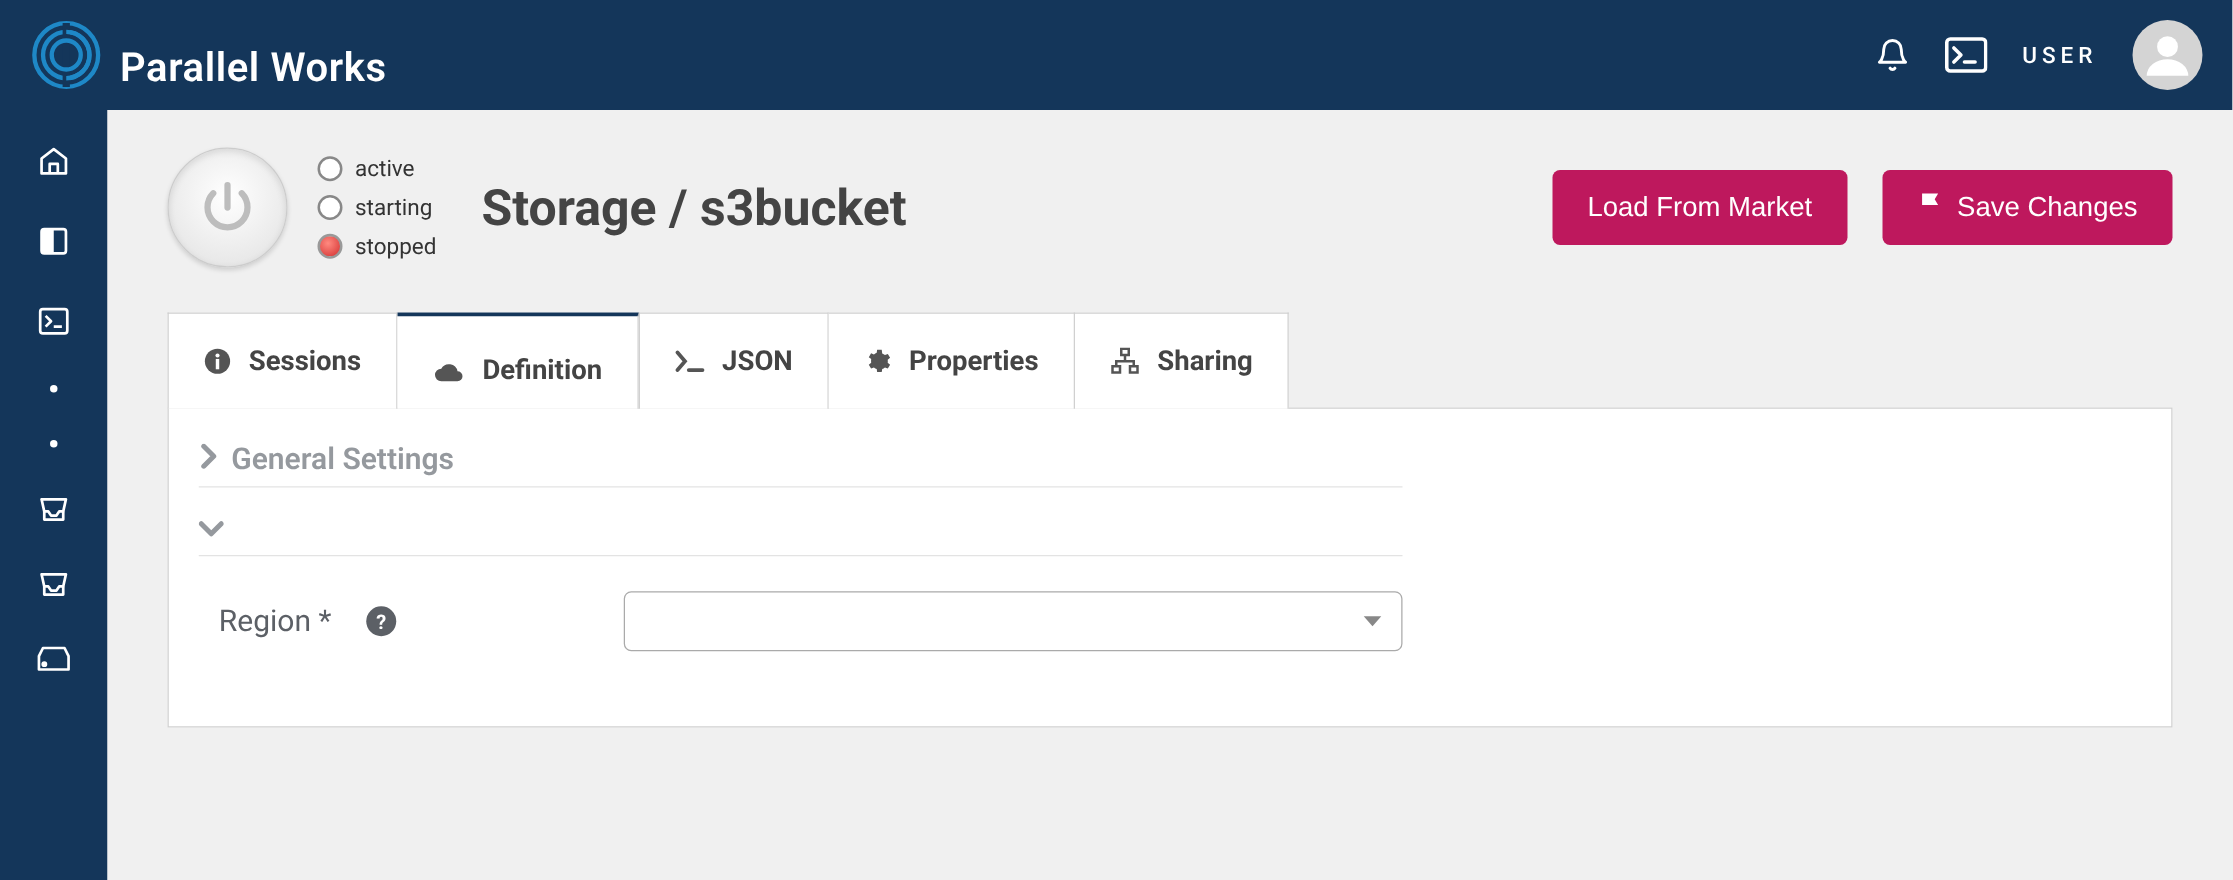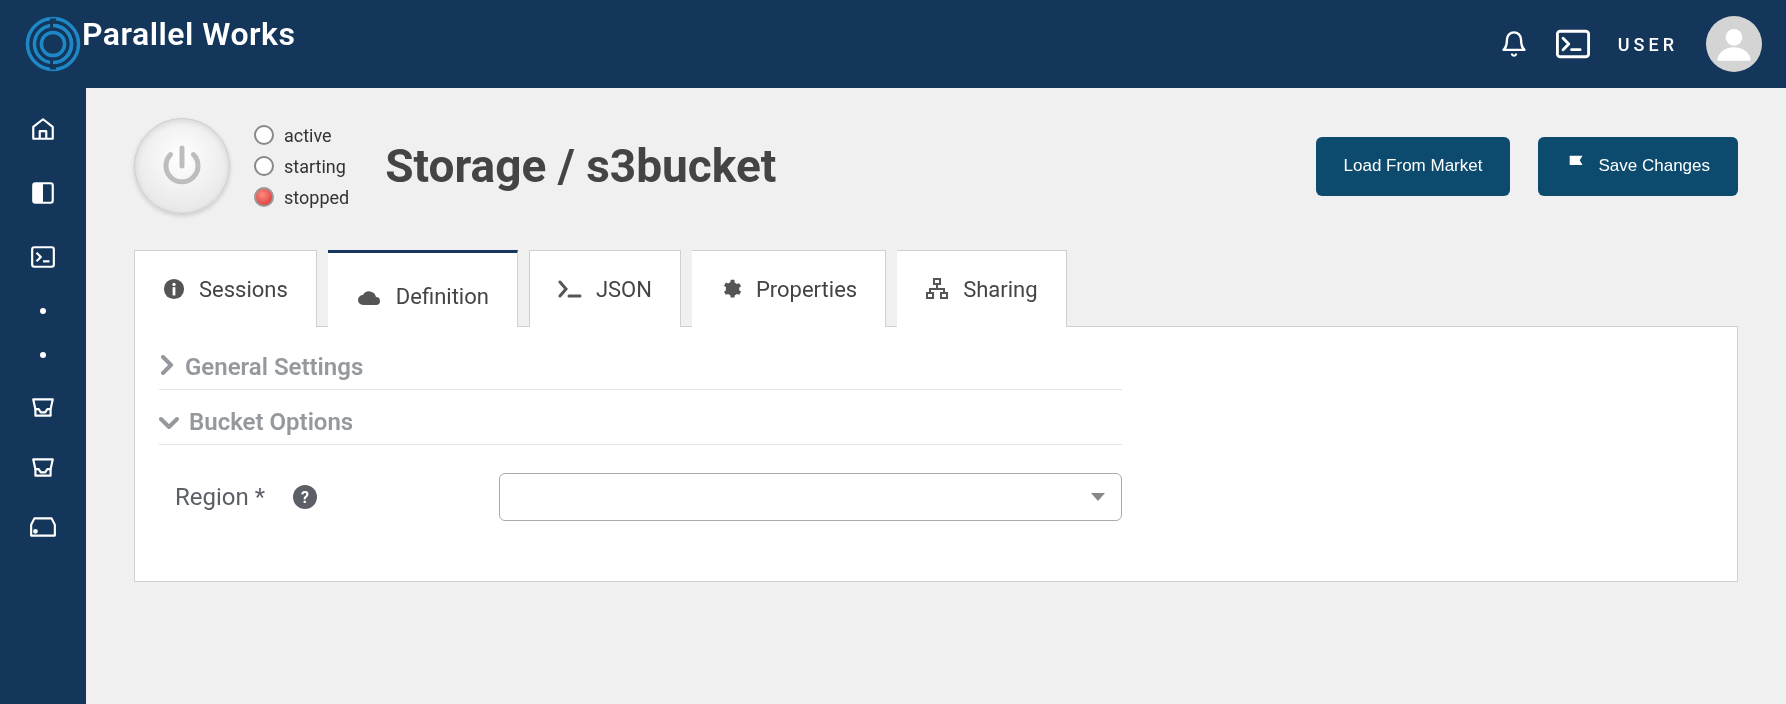--- a/index.html
+++ b/index.html
@@ -15,21 +15,22 @@
 .topbar {
   background: #14365a;
   height: 88px;
   display: flex;
   align-items: center;
   padding: 0 24px;
   justify-content: space-between;
 }
 .brand {
   display: flex;
-  align-items: flex-start;
+  align-items: flex-end;
+  gap: 14px;
 }
 .brand-logo svg { display: block; }
 .brand-text {
   color: #fff;
   font-size: 32px;
   font-weight: 600;
   letter-spacing: 0.5px;
 }
 .topbar-right {
   display: flex;
@@ -128,47 +129,48 @@
   width: 20px;
   height: 20px;
   border-radius: 50%;
   border: 2px solid #888;
   box-sizing: border-box;
 }
 .dot-active { background: #fff; }
 .dot-starting { background: #fff; }
 .dot-stopped { background: radial-gradient(circle at 40% 35%, #ff8a80, #d32f2f); border-color: #999; }
 .page-title {
-  font-size: 46px;
+  font-size: 40px;
   font-weight: 700;
   color: #444;
   flex: 1;
 }
 .header-actions {
   display: flex;
   gap: 28px;
 }
 .btn {
-  background: #0c4a6e;
+  background: #be185d;
   color: #fff;
   border: none;
   border-radius: 6px;
   padding: 16px 28px;
-  font-size: 17px;
+  font-size: 22px;
   font-weight: 500;
   cursor: pointer;
   display: flex;
   align-items: center;
   gap: 10px;
 }
 
 
 .tabs {
   display: flex;
-  gap: 11px;
+  gap: 0;
+  font-weight: bold;
 }
 .tab {
   background: #fff;
   border: 1px solid #d0d0d0;
   padding: 18px 28px;
   font-size: 22px;
   color: #444;
   display: flex;
   align-items: center;
   gap: 14px;
@@ -436,21 +438,20 @@
             </svg>
         </span>
         <span>General Settings</span>
       </div>
       <div class="section-header" style="margin-top:10px;">
         <span class="chev">
           <svg width="20" height="14" viewBox="0 0 20 12">
               <polyline points="2,2 10,10 18,2" fill="none" stroke="#95999e" stroke-width="4" stroke-linecap="round" stroke-linejoin="round"></polyline>
             </svg>
         </span>
-        <span>Bucket Options</span>
       </div>
 
       <div class="form-row">
         <div class="form-label">
           <span>Region *</span>
           <span class="help-badge">?</span>
         </div>
         <div class="select"></div>
       </div>
     </div>

